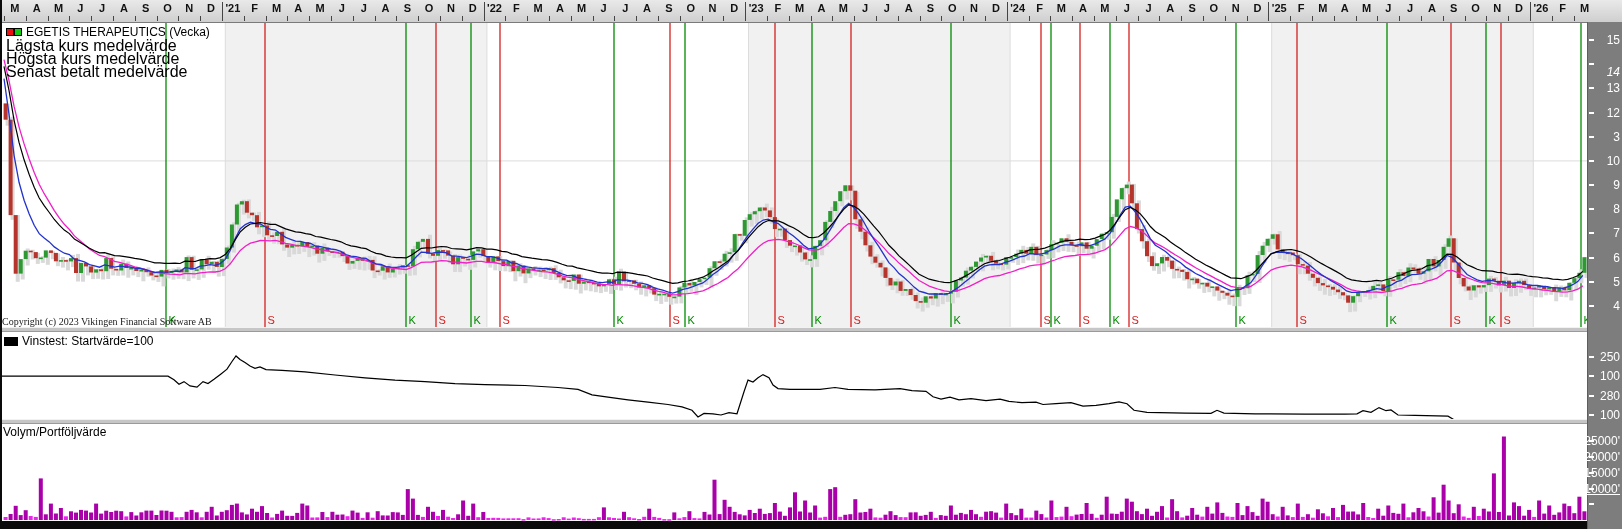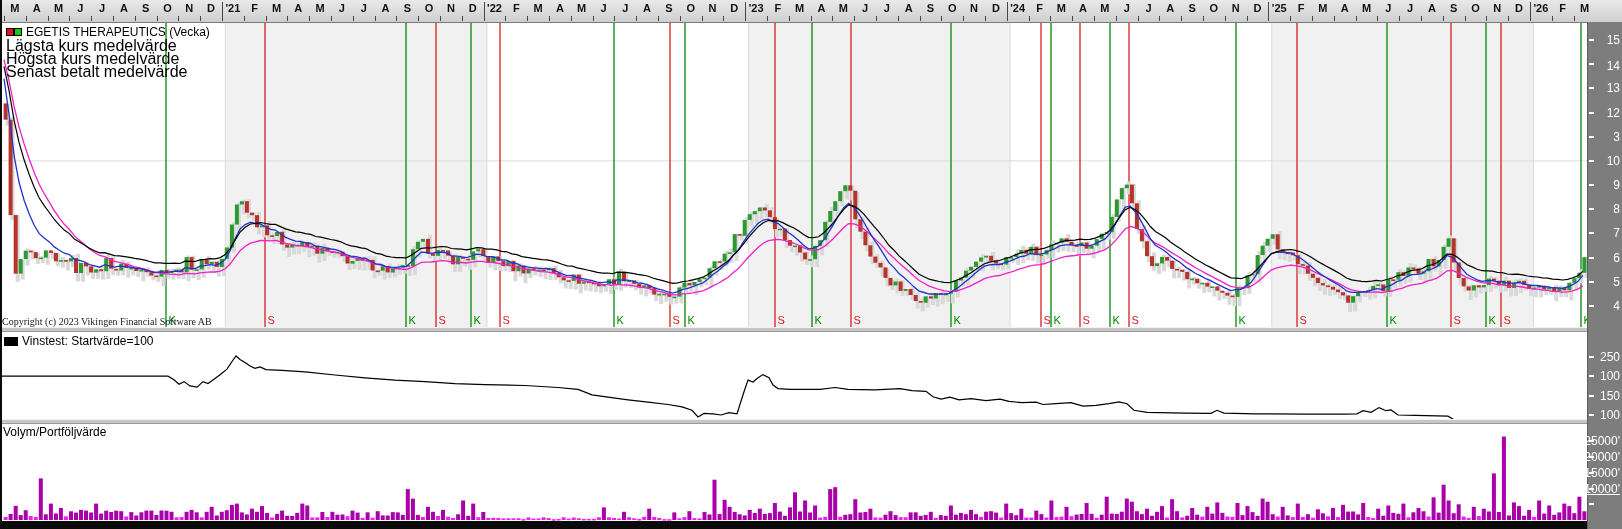--- a/index.html
+++ b/index.html
@@ -1222,21 +1222,21 @@
       <div class="month-tick" style="left: 1530px; top: 2px; height: 19px;"></div>
       <div class="month-label" style="left: 1562.7px;">F</div>
       <div class="month-tick" style="left: 1551.8px; top: 16px; height: 5px;"></div>
       <div class="month-label" style="left: 1584.5px;">M</div>
       <div class="month-tick" style="left: 1573.6px; top: 16px; height: 5px;"></div>
     </div>
   <div class="abs" id="axis-strip">
       <div class="axis-dash" style="top: 17px;"></div>
       <div class="axis-label" style="top: 18px;">15</div>
       <div class="axis-dash" style="top: 41.18px;"></div>
-      <div class="axis-label" style="top: 44px;">14</div>
+      <div class="axis-label" style="top: 50px; font-style: italic;">14</div>
       <div class="axis-dash" style="top: 65.36px;"></div>
       <div class="axis-label" style="top: 66.36px;">13</div>
       <div class="axis-dash" style="top: 89.54px;"></div>
       <div class="axis-label" style="top: 90.54px;">12</div>
       <div class="axis-dash" style="top: 113.72px;"></div>
       <div class="axis-label" style="top: 114.72px;">3</div>
       <div class="axis-dash" style="top: 137.9px;"></div>
       <div class="axis-label" style="top: 138.9px;">10</div>
       <div class="axis-dash" style="top: 162.08px;"></div>
       <div class="axis-label" style="top: 163.08px;">9</div>
@@ -1248,21 +1248,21 @@
       <div class="axis-label" style="top: 235.62px;">6</div>
       <div class="axis-dash" style="top: 258.8px;"></div>
       <div class="axis-label" style="top: 259.8px;">5</div>
       <div class="axis-dash" style="top: 282.98px;"></div>
       <div class="axis-label" style="top: 283.98px;">4</div>
       <div class="axis-dash" style="top: 333.8px;"></div>
       <div class="axis-label" style="top: 334.8px;">250</div>
       <div class="axis-dash" style="top: 353.2px;"></div>
       <div class="axis-label" style="top: 354.2px;">100</div>
       <div class="axis-dash" style="top: 372.6px;"></div>
-      <div class="axis-label" style="top: 373.6px;">150</div>
+      <div class="axis-label" style="top: 373.6px;">280</div>
       <div class="axis-dash" style="top: 392px;"></div>
       <div class="axis-label" style="top: 393px; text-align: center;">100</div>
       <div class="axis-dash" style="top: 418.25px;"></div>
       <div class="axis-label" style="top: 419.25px;">25000'</div>
       <div class="axis-dash" style="top: 434px;"></div>
       <div class="axis-label" style="top: 435px;">20000'</div>
       <div class="axis-dash" style="top: 449.75px;"></div>
       <div class="axis-label" style="top: 450.75px;">15000'</div>
       <div class="axis-dash" style="top: 465.5px;"></div>
       <div class="axis-label" style="top: 466.5px; text-decoration: underline;">10000'</div>

